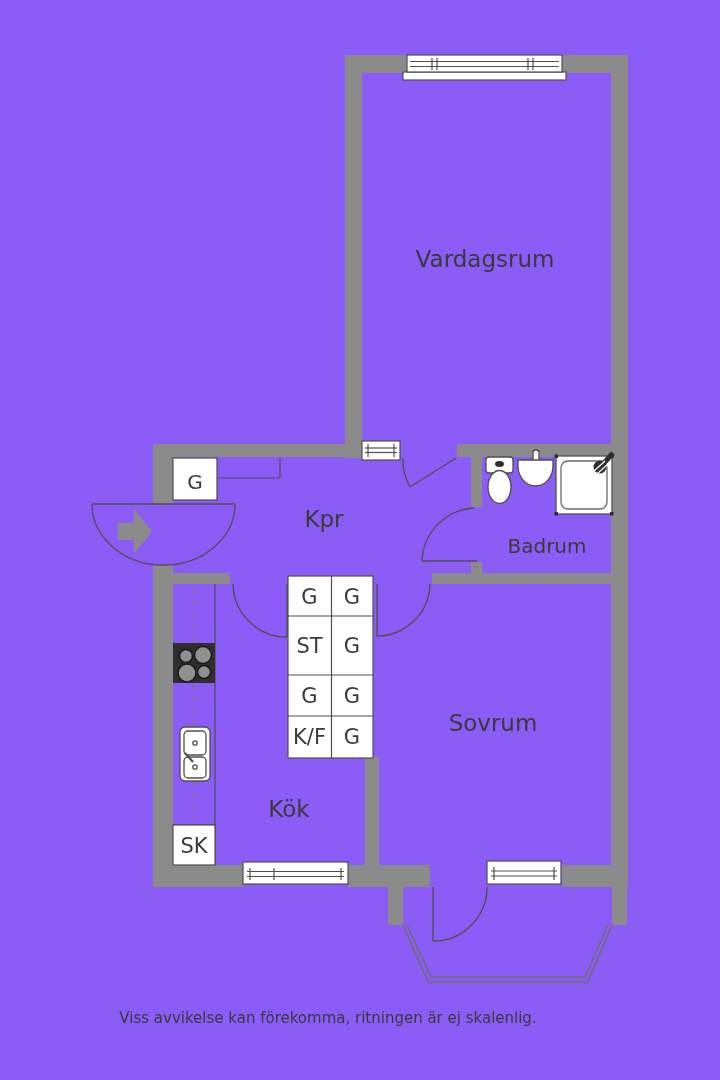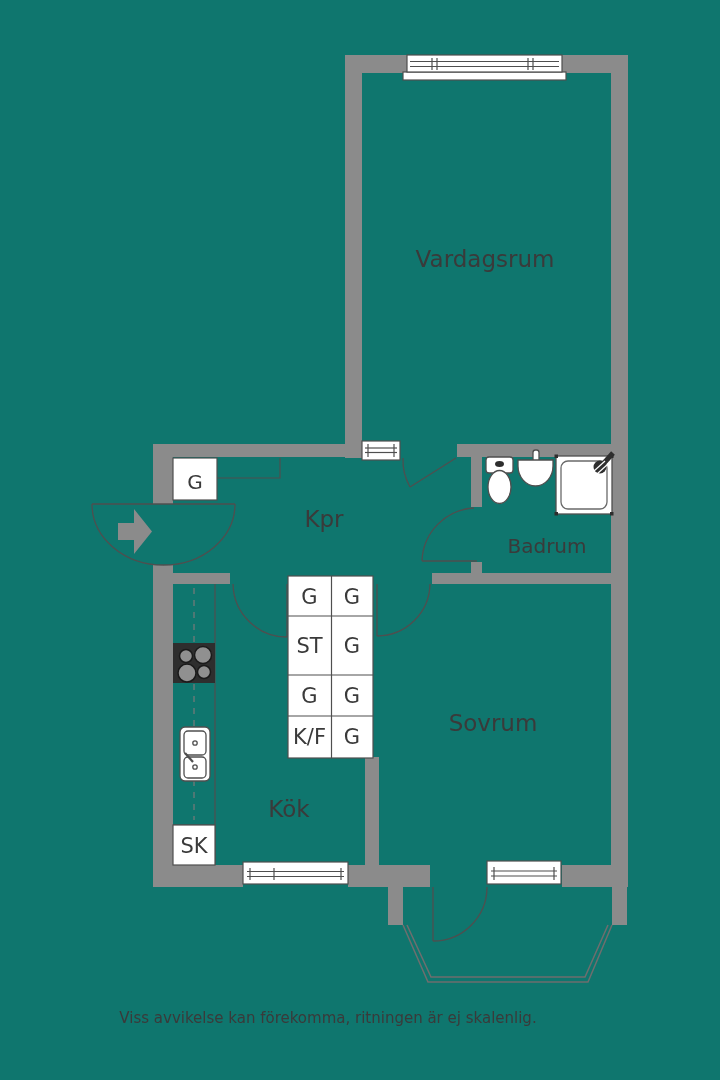--- a/index.html
+++ b/index.html
@@ -1,16 +1,16 @@
 <!DOCTYPE html>
 <html><head>
 <meta charset="utf-8">
 <style>
   html,body{margin:0;padding:0;background:#ffffff;}
-  .canvas{position:relative;width:720px;height:1080px;background:#0f766e;overflow:hidden;}
+  .canvas{position:relative;width:720px;height:1080px;background:#8b5cf6;overflow:hidden;}
   svg{position:absolute;left:0;top:0;}
   text{font-family:"DejaVu Sans","Liberation Sans",sans-serif;}
   .room-label{font-size:23px;}
   .room-label-sm{font-size:20px;}
   .cab-label{font-size:21px;}
   .closet-label{font-size:20px;}
   .sk-label{font-size:21px;}
   .footer-label{font-size:15px;}
 </style>
 </head>

